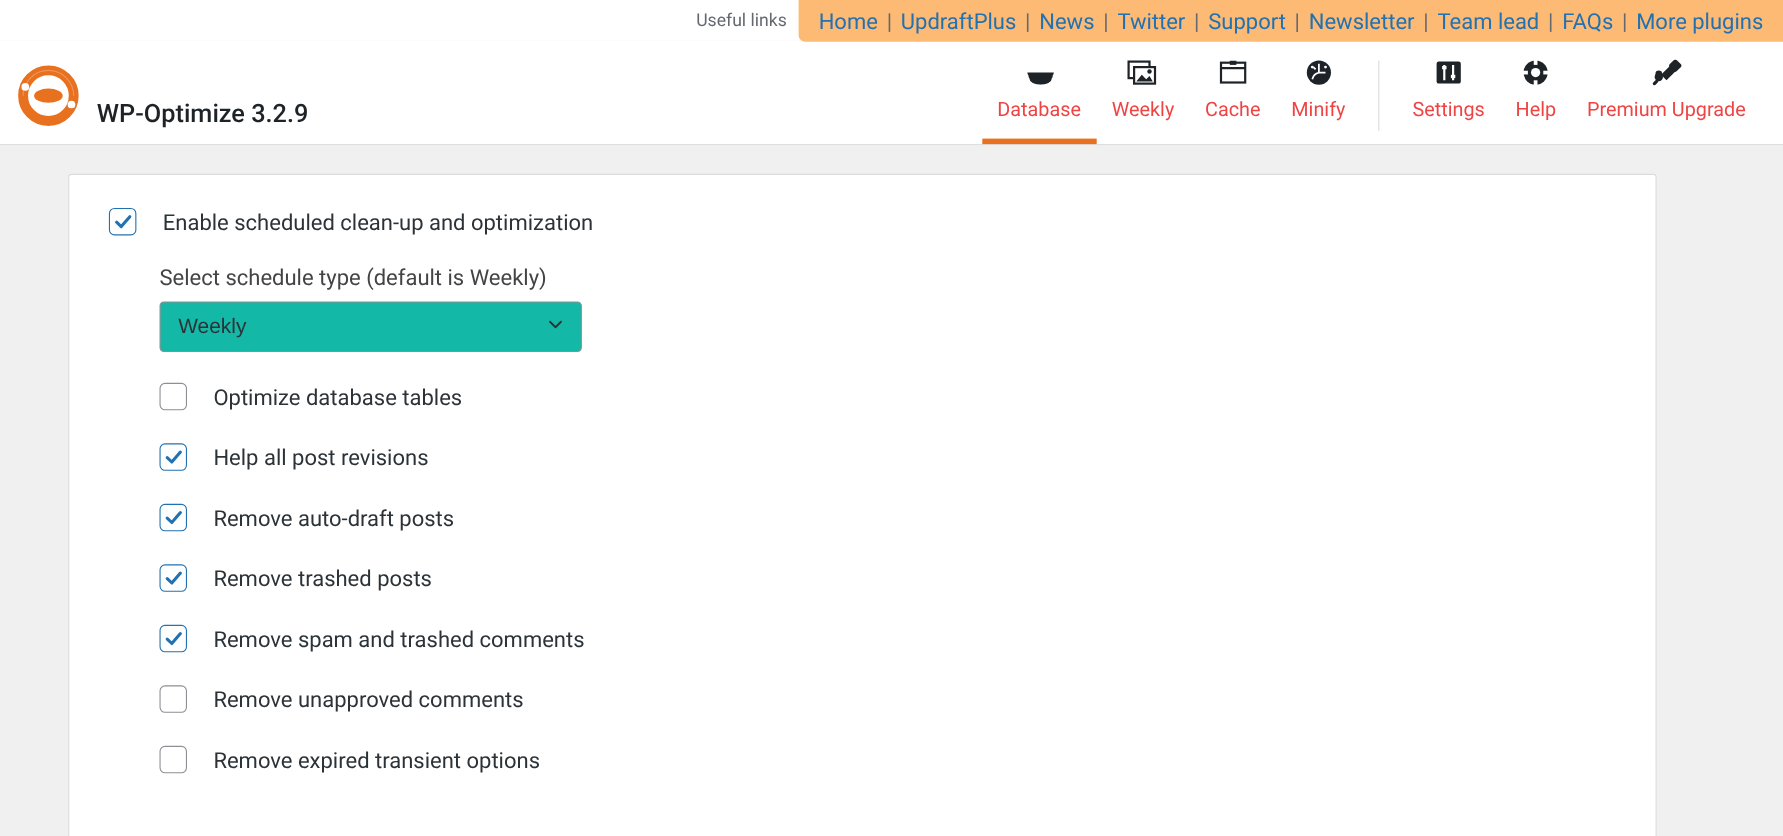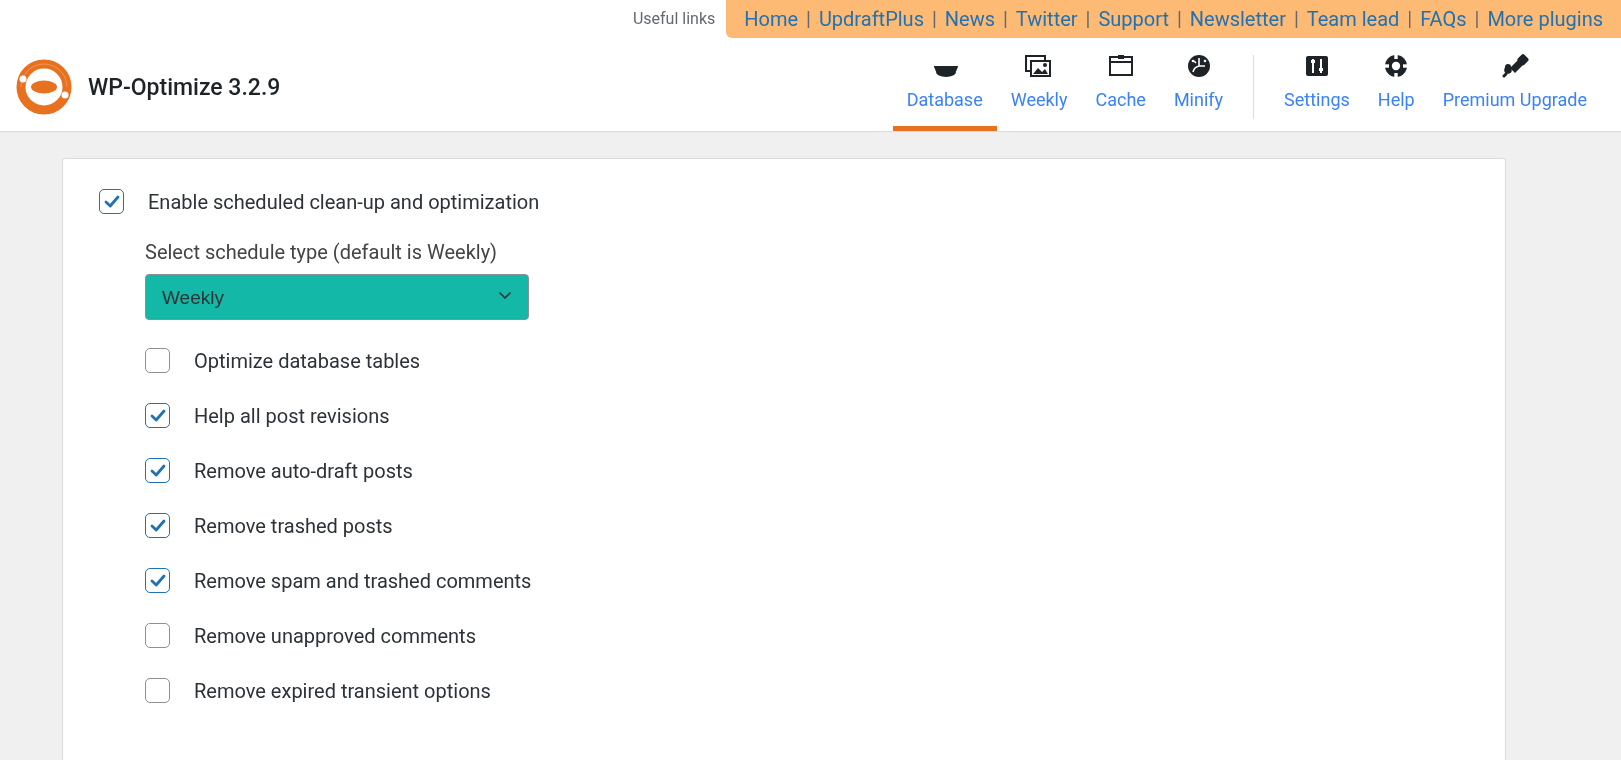--- a/index.html
+++ b/index.html
@@ -32,34 +32,34 @@
 .links-pill .sep{ color:#646970; padding:0 3px; }
 
 .header{
   background:#fff;
   display:flex;
   align-items:center;
   justify-content:space-between;
   padding:6px 20px 0 14px;
   border-bottom:1px solid #dcdcde;
 }
-.brand{ display:flex; align-items:center; gap:14px; }
+.brand{ display:flex; align-items:flex-end; gap:14px; }
 .logo{
   width:60px; height:60px; display:flex; align-items:center; justify-content:center;
 }
 .title-group h1{
   font-size:23px; font-weight:500; color:#1d2327;
 }
 .title-group .sub{ font-size:21px; color:#646970; }
 
 .tabs{ display:flex; align-items:flex-end; }
 .tab{
   display:flex; flex-direction:column; align-items:center; justify-content:flex-end;
   padding:8px 14px 16px;
-  color:#3b82f6; font-size:18px;
+  color:#ef4444; font-size:18px;
   border-bottom:5px solid transparent;
   cursor:pointer;
   position:relative;
 }
 .tab.active{ border-bottom-color:#e8711f; }
 .tab .icon{ display:flex; align-items:center; justify-content:center; height:30px; margin-bottom:8px; }
 .tab-divider{
   width:1px; align-self:stretch; background:#dcdcde; margin:12px 16px;
 }
 

